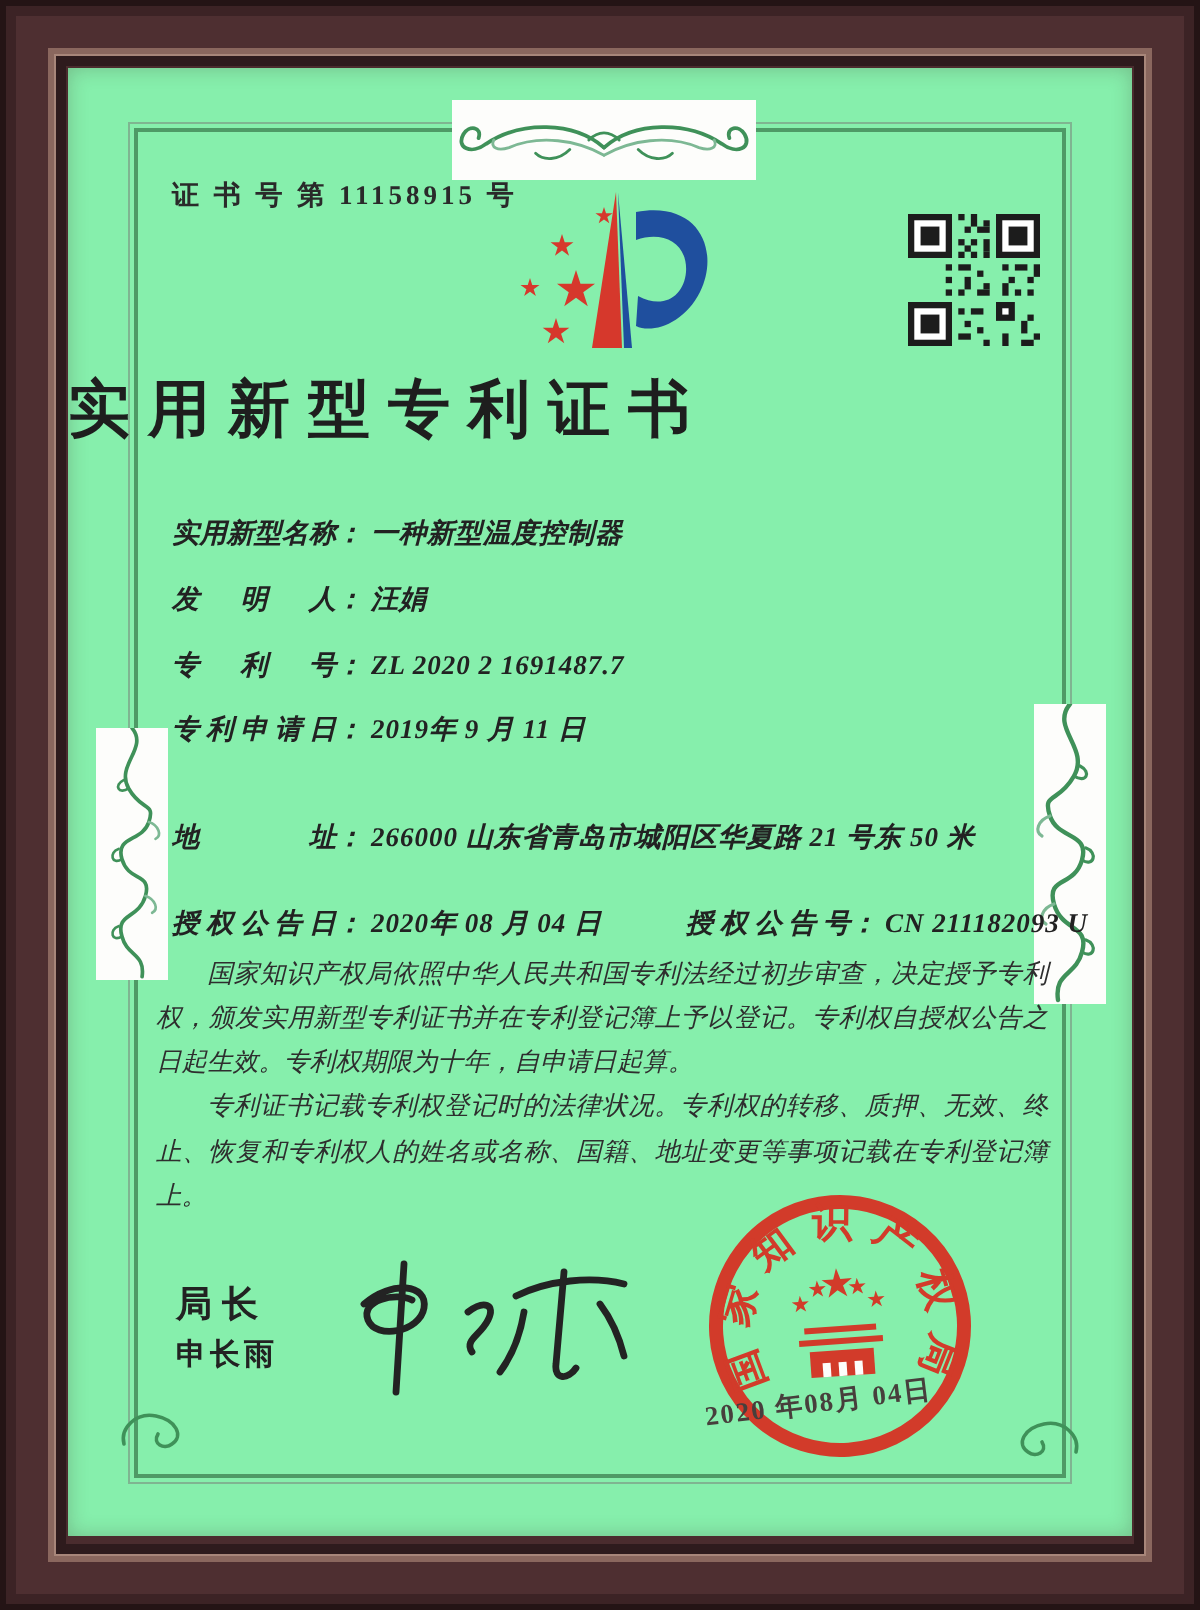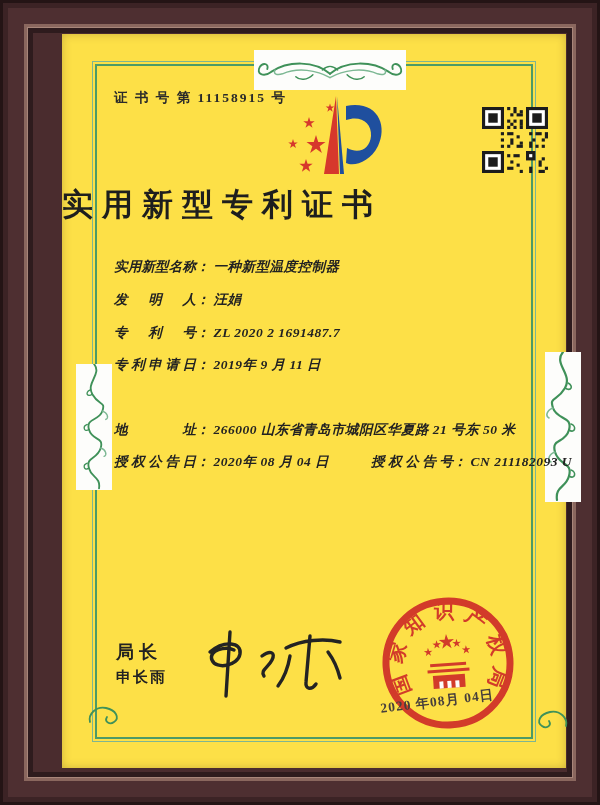--- a/index.html
+++ b/index.html
@@ -1,21 +1,21 @@
 <!DOCTYPE html>
 <html><head>
 <meta charset="utf-8">
 <style>
   html,body{margin:0;padding:0;}
   body{width:600px;height:805px;position:relative;font-family:"Liberation Serif","DejaVu Serif",serif;background:#46292b;overflow:hidden;}
   .wood{position:absolute;inset:0;background:#4a2c2e;
         box-shadow:inset 0 0 0 3px #241415, inset 0 0 0 8px #3c2325, inset 0 0 0 24px #4e2f31,
                    inset 0 0 0 27px #8a675e, inset 0 0 0 28px #a8867a, inset 0 0 0 33px #2e1b1d;}
-  .paper{position:absolute;left:34px;top:34px;right:34px;bottom:37px;background:#fde047;
-         box-shadow:inset 0 0 10px rgba(60,40,30,.25);margin-left:28px;}
+  .paper{position:absolute;left:34px;top:34px;right:34px;bottom:37px;background:#86efac;
+         box-shadow:inset 0 0 10px rgba(60,40,30,.25);}
   .gborder{position:absolute;left:30px;top:27px;right:30px;bottom:26px;border:1px solid #7fb591;}
   .gborder .inner{position:absolute;inset:2px;border:2px solid #4e9a66;}
   .abs{position:absolute;}
   .cert-no{left:52px;top:55px;font-size:13.5px;color:#2a2a2a;letter-spacing:2px;font-weight:600;}
   .title{left:0;top:150px;width:100%;text-align:left;font-size:31px;font-weight:700;color:#1e1e1e;letter-spacing:9px;}
   .row{left:52px;width:470px;font-size:13.5px;color:#222;font-weight:600;white-space:nowrap;font-style:italic;}
   .lbl{display:inline-block;width:82px;text-align:justify;text-align-last:justify;vertical-align:bottom;}
   .colon{margin-right:4px;}
   .val{letter-spacing:.5px;}
   .col2{margin-left:42px;}
@@ -182,28 +182,30 @@
   </div>
   <div class="abs row" style="top:257px;">
     <span class="lbl">发明人</span><span class="colon">：</span><span class="val">汪娟</span>
   </div>
   <div class="abs row" style="top:290px;">
     <span class="lbl">专利号</span><span class="colon">：</span><span class="val">ZL 2020 2 1691487.7</span>
   </div>
   <div class="abs row" style="top:322px;">
     <span class="lbl">专利申请日</span><span class="colon">：</span><span class="val">2019年 9 月 11 日</span>
   </div>
-  <div class="abs row" style="top:387px;">
+  <div class="abs row" style="top:376px;">
     <span class="lbl">地址</span><span class="colon">：</span><span class="val">266000 山东省青岛市城阳区华夏路 21 号东 50 米</span>
   </div>
   <div class="abs row" style="top:419px;">
     <span class="lbl">授权公告日</span><span class="colon">：</span><span class="val">2020年 08 月 04 日</span><span class="lbl col2">授权公告号</span><span class="colon">：</span><span class="val">CN 211182093 U</span>
   </div>
 
   <div class="abs paras">
+    <p>国家知识产权局依照中华人民共和国专利法经过初步审查，决定授予专利权，颁发实用新型专利证书并在专利登记簿上予以登记。专利权自授权公告之日起生效。专利权期限为十年，自申请日起算。</p>
+    <p>专利证书记载专利权登记时的法律状况。专利权的转移、质押、无效、终止、恢复和专利权人的姓名或名称、国籍、地址变更等事项记载在专利登记簿上。</p>
   </div>
 
   <div class="abs signer-title">局长</div>
   <div class="abs signer-name">申长雨</div>
 
   <div class="abs" style="left:128px;top:592px;">
     <svg width="170" height="78" viewBox="0 0 170 78" fill="none" stroke="#232323" stroke-width="3.4" stroke-linecap="round" stroke-linejoin="round">
       <path d="M20,26 C34,14 52,16 50,28 C48,40 26,44 22,34 C18,24 36,20 44,24"></path>
       <path d="M40,6 L36,70"></path>
       <path d="M72,30 C80,24 86,26 82,34 C78,42 70,44 74,50"></path>

